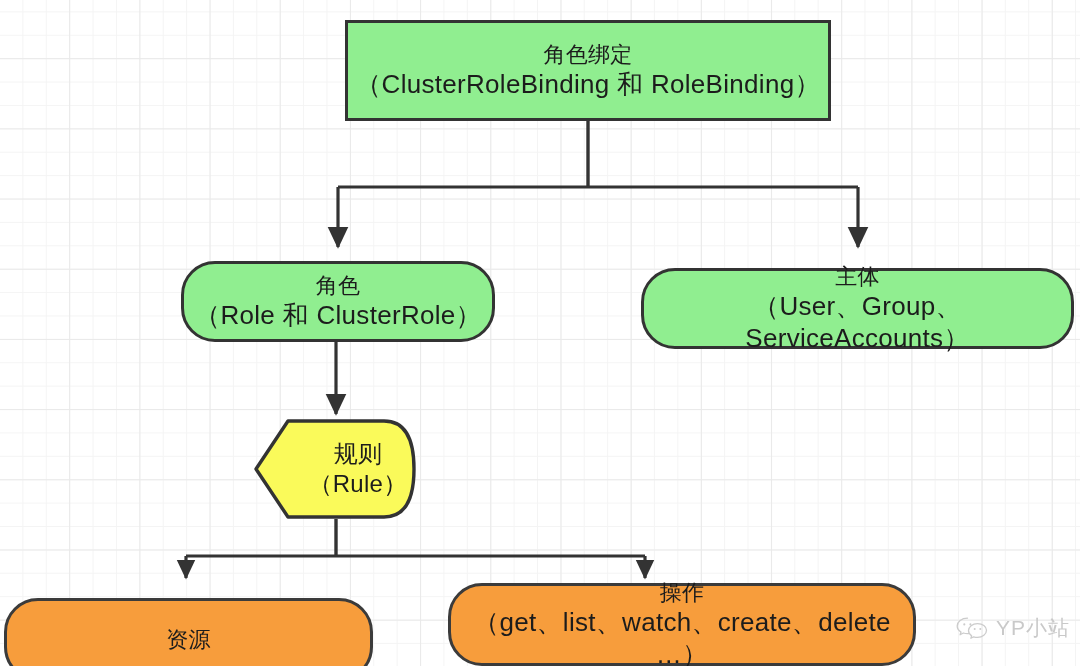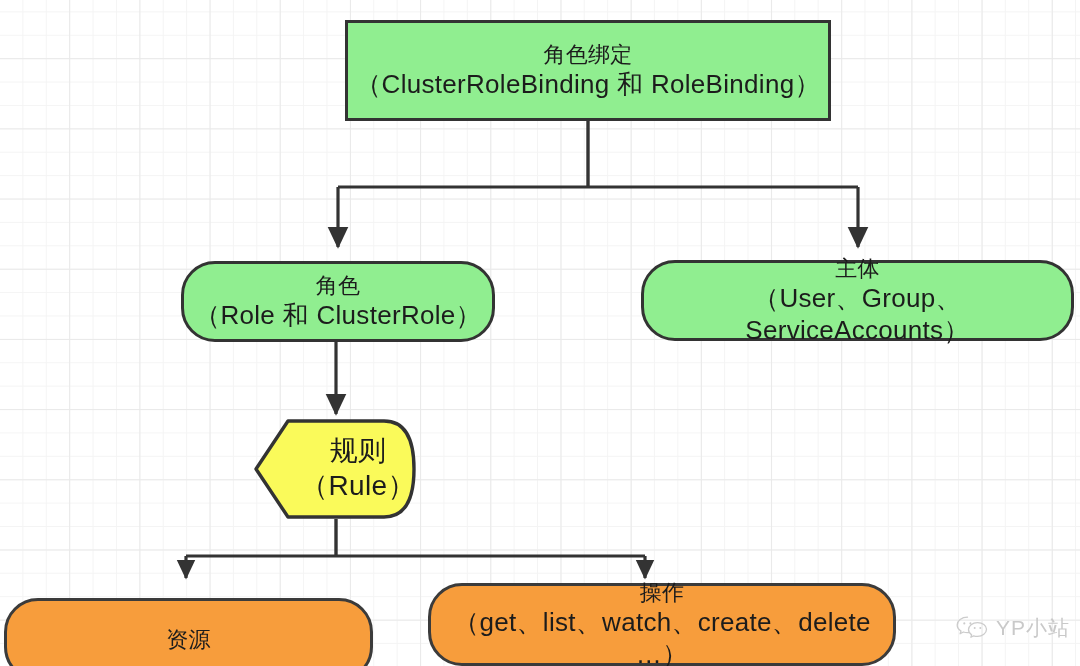--- a/index.html
+++ b/index.html
@@ -70,54 +70,54 @@
   
   #node-rolebinding {
     left: 345px; top: 20px; width: 486px; height: 101px;
   }
   
   #node-role {
     left: 181px; top: 261px; width: 314px; height: 81px;
   }
   
   #node-subject {
-    left: 641px; top: 260px; width: 433px; height: 81px;
+    left: 641px; top: 268px; width: 433px; height: 81px;
   }
   
   #node-rule {
     left: 254px; top: 419px; width: 162px; height: 100px;
     background: transparent;
     border: none;
   }
   #node-rule .hexbg {
     position: absolute;
     left: 0; top: 0; width: 162px; height: 100px;
     z-index: 0;
   }
   #node-rule .txt {
     position: relative;
     z-index: 1;
     padding-left: 14px;
   }
-  #node-rule .l1, #node-rule .l2 { font-size: 28px; margin-left: 32px; }
+  #node-rule .l1, #node-rule .l2 { font-size: 24px; margin-left: 32px; }
   
   #node-resource {
     left: 4px; top: 598px; width: 369px; height: 83px;
   }
   
   #node-verbs {
-    left: 428px; top: 583px; width: 468px; height: 83px;
+    left: 448px; top: 583px; width: 468px; height: 83px;
   }
 
   #watermark {
     position: absolute;
     right: 10px;
     bottom: 24px;
     display: flex;
-    align-items: center;
+    align-items: flex-end;
     gap: 6px;
     color: #c9c9c9;
     font-size: 21px;
     letter-spacing: 1px;
     z-index: 4;
     user-select: none;
   }
   #watermark .wm-text { white-space: nowrap; }
 </style>
 </head>

